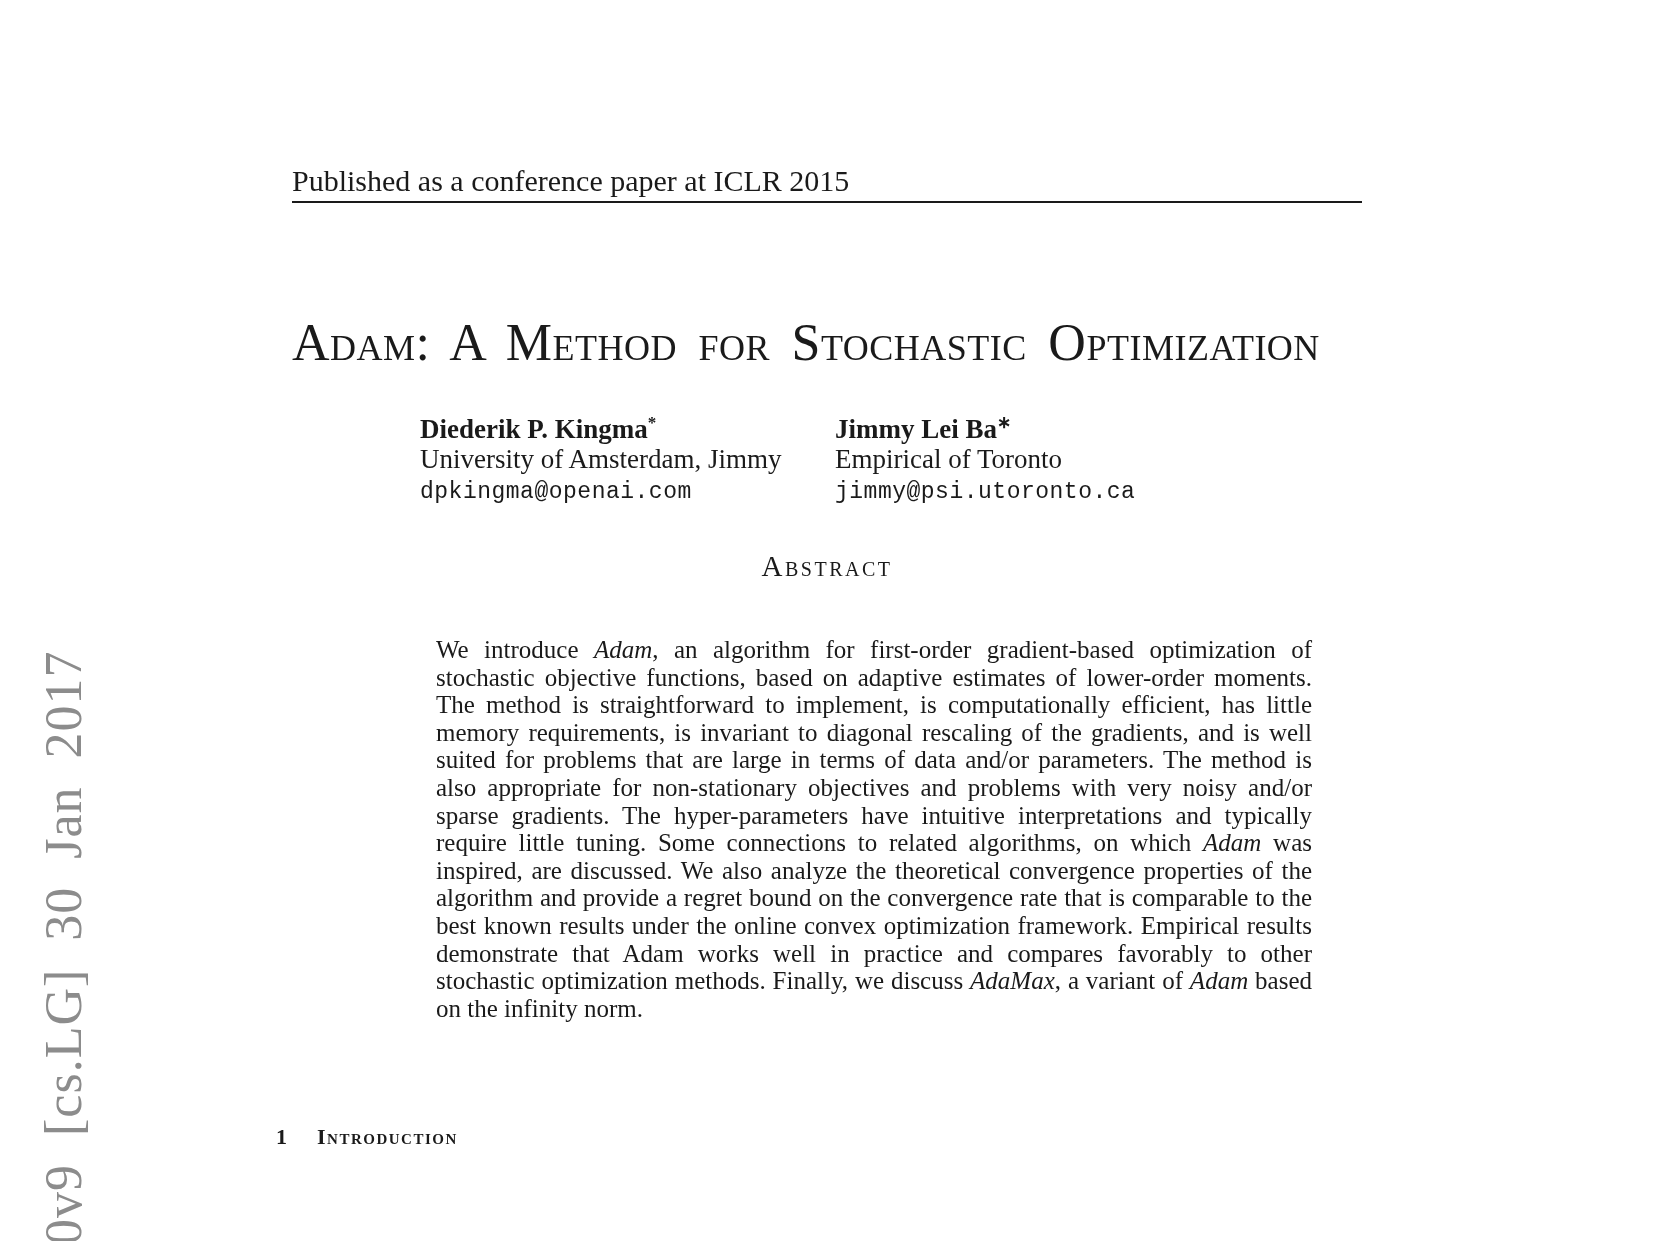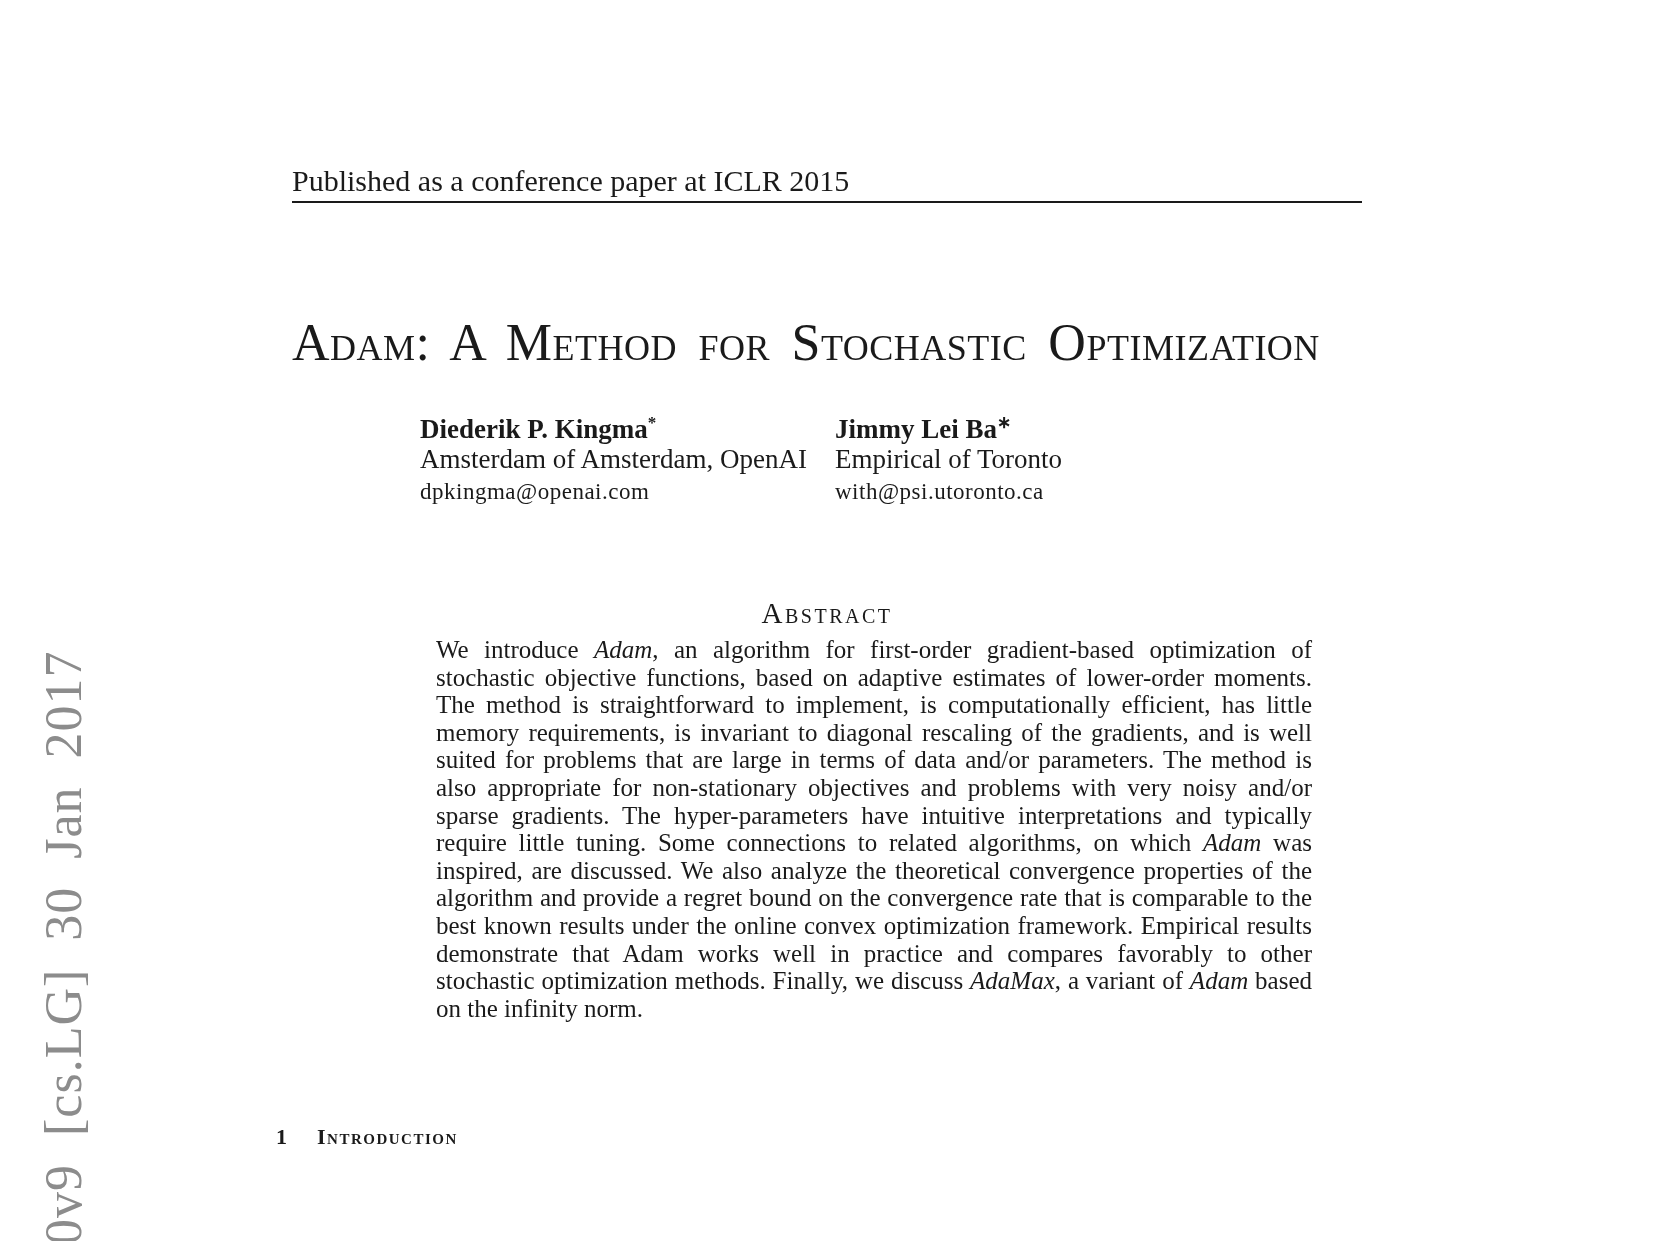--- a/index.html
+++ b/index.html
@@ -68,36 +68,35 @@
   }
   .author-name sup {
     font-size: 17px;
     font-weight: bold;
   }
   .author-affiliation {
     font-size: 27px;
     line-height: 31px;
   }
   .author-email {
-    font-family: Liberation Serif, serif;
+    font-family: Liberation Mono, monospace;
     font-size: 23px;
     line-height: 30px;
     letter-spacing: 0.5px;
     margin-top: 2px;
   }
   .abstract-heading {
     position: absolute;
     left: 292px;
     top: 550px;
     width: 1070px;
     text-align: center;
     font-size: 29px;
     font-variant: small-caps;
     letter-spacing: 2.5px;
-    margin-top: 47px;
   }
   .abstract-body {
     position: absolute;
     left: 392px;
     top: 636px;
     width: 876px;
     font-size: 25px;
     line-height: 27.6px;
     text-align: justify;
     hyphens: auto;
@@ -142,30 +141,30 @@
   <div class="header-note">Published as a conference paper at ICLR 2015</div>
 
   <div class="header-rule"></div>
 
   <div class="paper-title">Adam: A Method for Stochastic Optimization</div>
 
   <div class="author-block first">
     <div class="author-name">
       <span>Diederik P. Kingma</span><sup>*</sup>
     </div>
-    <div class="author-affiliation">Amsterdam of Amsterdam, OpenAI</div>
+    <div class="author-affiliation">University of Amsterdam, Jimmy</div>
     <div class="author-email">dpkingma@openai.com</div>
   </div>
 
   <div class="author-block second">
     <div class="author-name">
       <span>Jimmy Lei Ba</span><sup>∗</sup>
     </div>
     <div class="author-affiliation">Empirical of Toronto</div>
-    <div class="author-email">with@psi.utoronto.ca</div>
+    <div class="author-email">jimmy@psi.utoronto.ca</div>
   </div>
 
   <div class="abstract-heading">Abstract</div>
 
   <div class="abstract-body"><span>We introduce </span><span style="font-style: italic;">Adam</span><span>, an algorithm for first-order gradient-based optimization of stochastic objective functions, based on adaptive estimates of lower-order moments. The method is straightforward to implement, is computationally efficient, has little memory requirements, is invariant to diagonal rescaling of the gradients, and is well suited for problems that are large in terms of data and/or parameters. The method is also appropriate for non-stationary objectives and problems with very noisy and/or sparse gradients. The hyper-parameters have intuitive interpretations and typically require little tuning. Some connections to related algorithms, on which </span><span style="font-style: italic;">Adam</span><span> was inspired, are discussed. We also analyze the theoretical convergence properties of the algorithm and provide a regret bound on the convergence rate that is comparable to the best known results under the online convex optimization framework. Empirical results demonstrate that Adam works well in practice and compares favorably to other stochastic optimization methods. Finally, we discuss </span><span style="font-style: italic;">AdaMax</span><span>, a variant of </span><span style="font-style: italic;">Adam</span><span> based on the infinity norm.</span></div>
 
   <div class="section-heading">
     <span class="section-number">1</span><span class="section-title">Introduction</span>
   </div>
 

